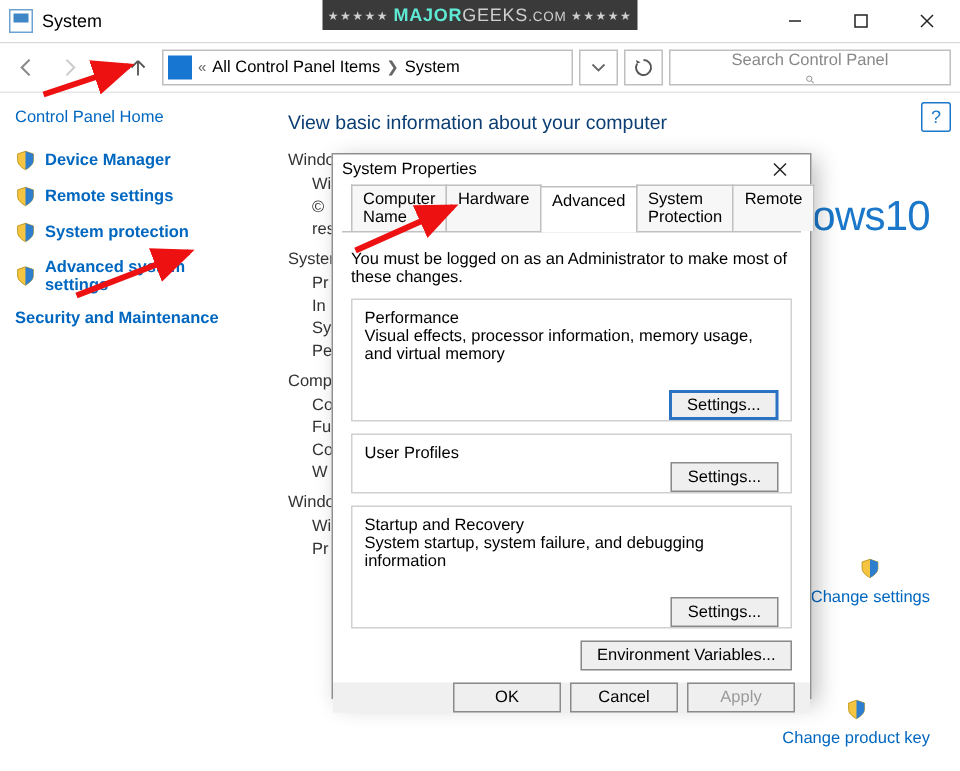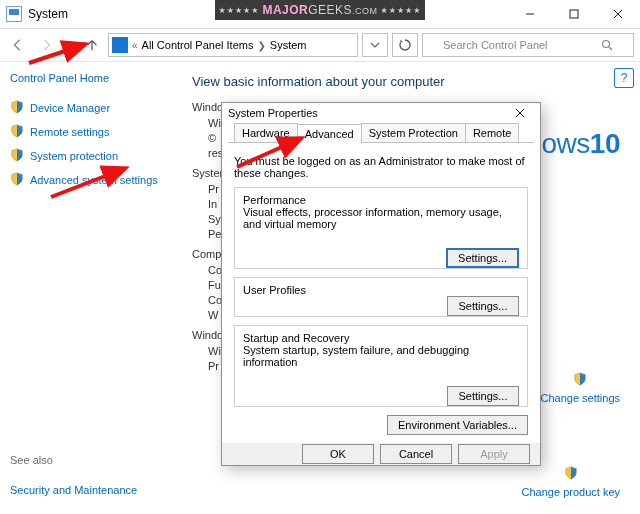--- a/index.html
+++ b/index.html
@@ -64,47 +64,49 @@
   .breadcrumb .chev { color:#666; font-size:10px; padding:0 2px;}
   .refresh-box {
     width:24px; height:22px;
     border:1px solid #bfbfbf;
     display:flex; align-items:center; justify-content:center;
   }
   .search-box {
     width:170px; height:22px;
     border:1px solid #bfbfbf;
     display:flex; align-items:center;
-    padding:0 20px;
+    padding:0 8px;
     gap:4px;
     color:#888;
+    flex-direction:column;
   }
   .search-box svg { width:12px; height:12px; }
   .body {
     display:flex;
     height:calc(514px - 28px - 32px);
     position:relative;
   }
   .sidebar {
     width:178px;
     padding:10px 10px;
     box-sizing:border-box;
     display:flex; flex-direction:column;
     gap:10px;
   }
   .sidebar .cp-home {
     color:#0067c0;
     font-size:11px;
     margin-bottom:6px;
   }
   .side-link {
-    display:flex; align-items:flex-end; gap:6px;
+    display:flex; align-items:center; gap:6px;
     color:#0067c0;
     font-size:11px;
     cursor:pointer;
+    font-weight:bold;
   }
   .shield-icon {
     width:14px; height:14px;
   }
   .sidebar .seealso {
     margin-top:auto;
     margin-bottom:8px;
     color:#6b6b6b;
     font-size:11px;
   }
@@ -126,21 +128,21 @@
   }
   .kv-row { font-size:11px; color:#333; padding-left:16px; margin:3px 0;}
   .right-brand {
     position:absolute;
     right:20px; top:66px;
     font-size:28px;
     color:#1a77c9;
     font-weight:300;
     letter-spacing:-0.5px;
   }
-  .right-brand b { font-weight:700; }
+  .right-brand b { font-weight:400; }
   .right-link {
     position:absolute; right:20px;
     display:flex; align-items:center; gap:6px;
     color:#0067c0;
     font-size:11px;
     cursor:pointer;
     flex-direction:column;
   }
   .right-link.one { top:310px; }
   .right-link.two { top:404px; }
@@ -243,21 +245,21 @@
     background:#3a3a3a;
     color:#cfcfcf;
     display:flex; align-items:center; justify-content:center;
     gap:3px;
     font-family: Impact, sans-serif;
     font-size:12px;
     letter-spacing:0.5px;
     z-index:50;
   }
   .watermark .stars { font-size:8px; letter-spacing:1px; }
-  .watermark b { color:#f9a8d4; }
+  .watermark b { color:#5eead4; }
 </style>
 </head>
 <body>
 
 <div class="titlebar">
   <span class="title-icon"></span>
   <span class="title">System</span>
   <div class="win-ctrl">
     <svg viewBox="0 0 10 10">
         <line x1="1" y1="5" x2="9" y2="5" stroke="#222" stroke-width="1"></line>
@@ -349,21 +351,20 @@
       <span>System protection</span>
     </div>
     <div class="side-link">
       <svg class="shield-icon" viewBox="0 0 16 16">
           <path d="M8 1 L14 3 V8 C14 12 8 15 8 15 C8 15 2 12 2 8 V3 Z" fill="#f5c542" stroke="#b58900" stroke-width="0.6"></path>
           <path d="M8 1 L14 3 V8 C14 12 8 15 8 15 V1 Z" fill="#2e7ed0"></path>
         </svg>
       <span>Advanced system settings</span>
     </div>
 
-    <div class="seealso">See also</div>
     <div class="side-link" style="margin-bottom:10px;">
       <span>Security and Maintenance</span>
     </div>
   </div>
 
   <div class="content">
     <div class="help-icon">
         <span>?</span>
       </div>
     <h1>View basic information about your computer</h1>
@@ -415,20 +416,21 @@
     <span>System Properties</span>
     <span class="spacer"></span>
     <div class="dialog-close">
       <svg width="10" height="10" viewBox="0 0 10 10">
           <line x1="1" y1="1" x2="9" y2="9" stroke="#222"></line>
           <line x1="9" y1="1" x2="1" y2="9" stroke="#222"></line>
         </svg>
     </div>
   </div>
   <div class="tabs">
+    <div class="tab">Computer Name</div>
     <div class="tab">Hardware</div>
     <div class="tab active">Advanced</div>
     <div class="tab">System Protection</div>
     <div class="tab">Remote</div>
   </div>
   <div class="dlg-body">
     <div class="info-text">You must be logged on as an Administrator to make most of these changes.</div>
     <div class="group">
       <span class="legend">Performance</span>
       <div class="desc">Visual effects, processor information, memory usage, and virtual memory</div>

